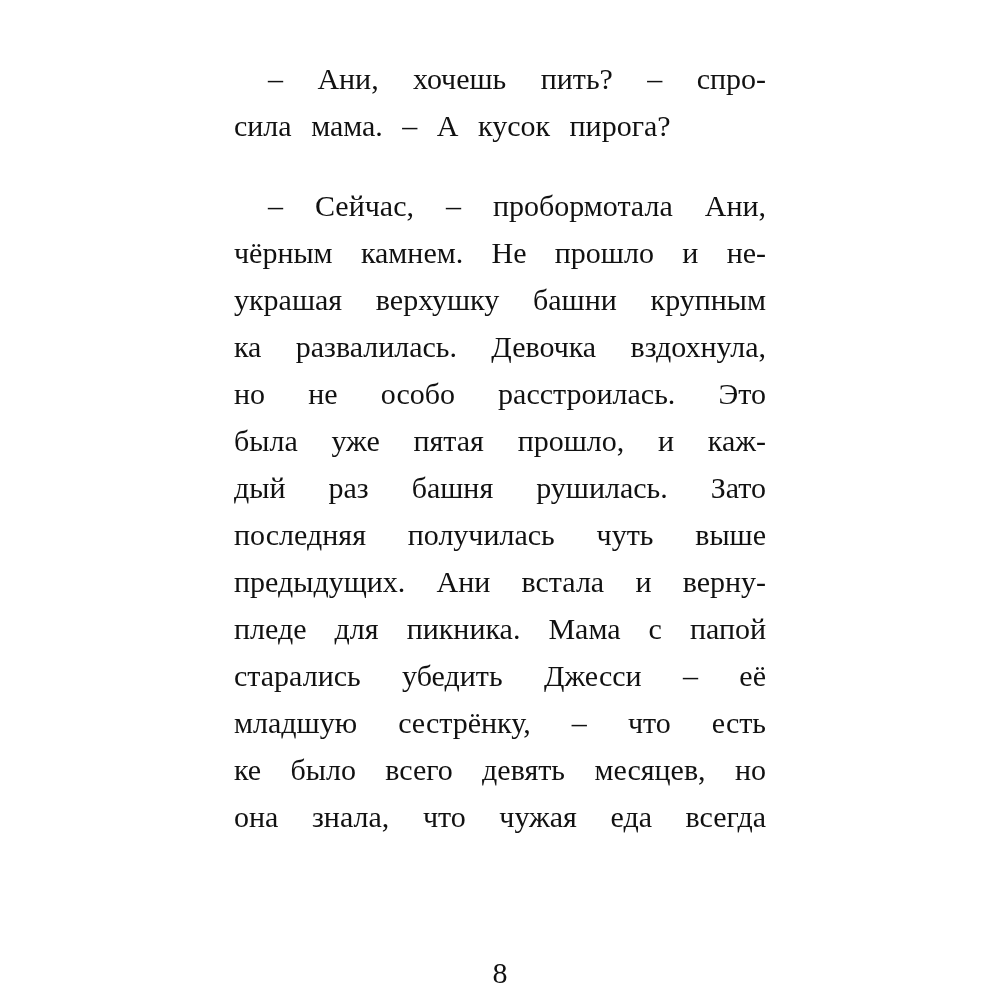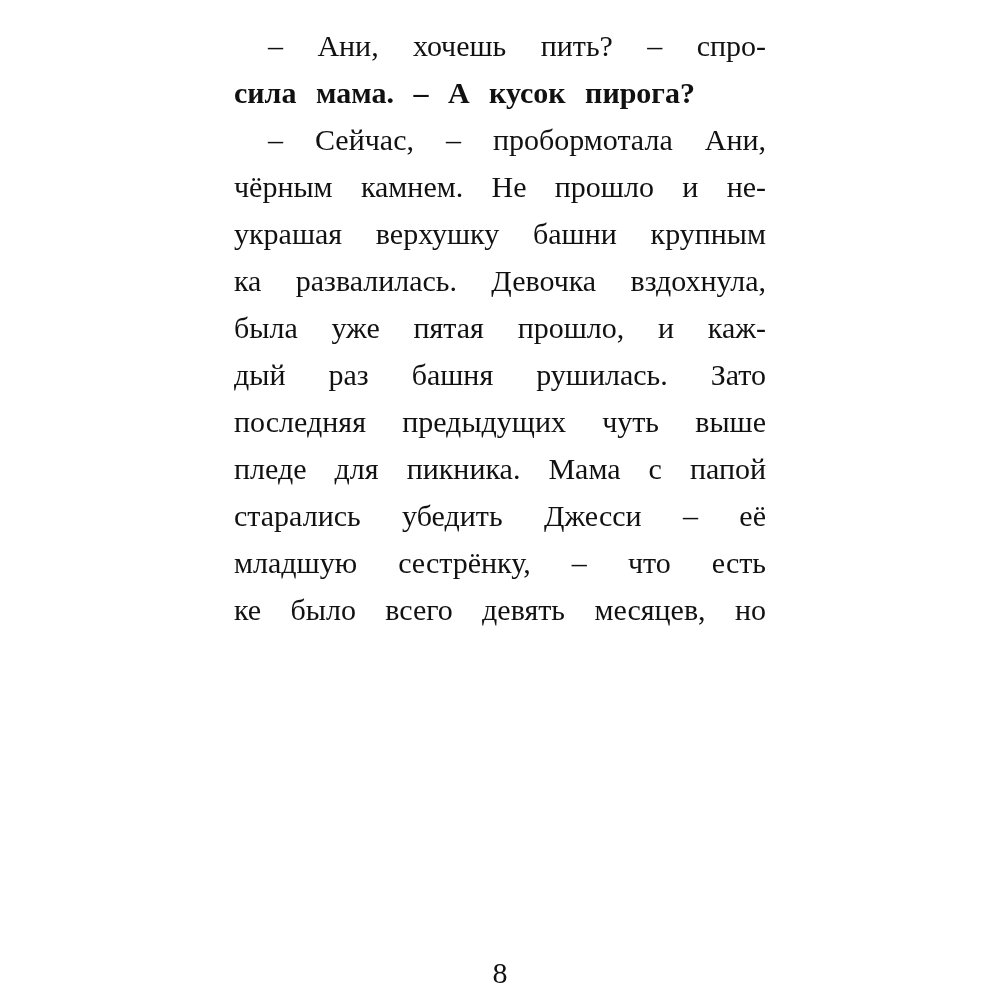--- a/index.html
+++ b/index.html
@@ -33,34 +33,34 @@
       height: 47px;
       line-height: 47px;
       font-size: 30px;
       text-align: justify;
       text-align-last: justify;
       white-space: nowrap;
       overflow: visible;
     }
     .line.indent {
       padding-left: 34px;
+      margin-top: 33px;
     }
     .line.last-short {
       text-align-last: left;
     }
     .line-inner {
       display: block;
       white-space: normal;
       text-align: justify;
       text-align-last: justify;
     }
     .line.last-short .line-inner {
       text-align-last: left;
       word-spacing: 12px;
-      font-weight: bold;
     }
     .page-number {
       position: absolute;
       left: 0;
       width: 1000px;
       top: 953px;
       text-align: center;
       font-size: 30px;
       line-height: 40px;
       color: #111111;
@@ -83,36 +83,45 @@
     <div class="line">
         <span class="line-inner">чёрным камнем. Не прошло и не-</span>
       </div>
     <div class="line">
         <span class="line-inner">украшая верхушку башни крупным</span>
       </div>
     <div class="line">
         <span class="line-inner">ка развалилась. Девочка вздохнула,</span>
       </div>
     <div class="line">
+        <span class="line-inner">но не особо расстроилась. Это</span>
+      </div>
+    <div class="line">
         <span class="line-inner">была уже пятая прошло, и каж-</span>
       </div>
     <div class="line">
         <span class="line-inner">дый раз башня рушилась. Зато</span>
       </div>
     <div class="line">
-        <span class="line-inner">последняя предыдущих чуть выше</span>
+        <span class="line-inner">последняя получилась чуть выше</span>
+      </div>
+    <div class="line">
+        <span class="line-inner">предыдущих. Ани встала и верну-</span>
       </div>
     <div class="line">
         <span class="line-inner">пледе для пикника. Мама с папой</span>
       </div>
     <div class="line">
         <span class="line-inner">старались убедить Джесси – её</span>
       </div>
     <div class="line">
         <span class="line-inner">младшую сестрёнку, – что есть</span>
       </div>
     <div class="line">
         <span class="line-inner">ке было всего девять месяцев, но</span>
       </div>
+    <div class="line">
+        <span class="line-inner">она знала, что чужая еда всегда</span>
+      </div>
   </div>
 
   <div class="page-number">8</div>
 </div>
 
 </body></html>

